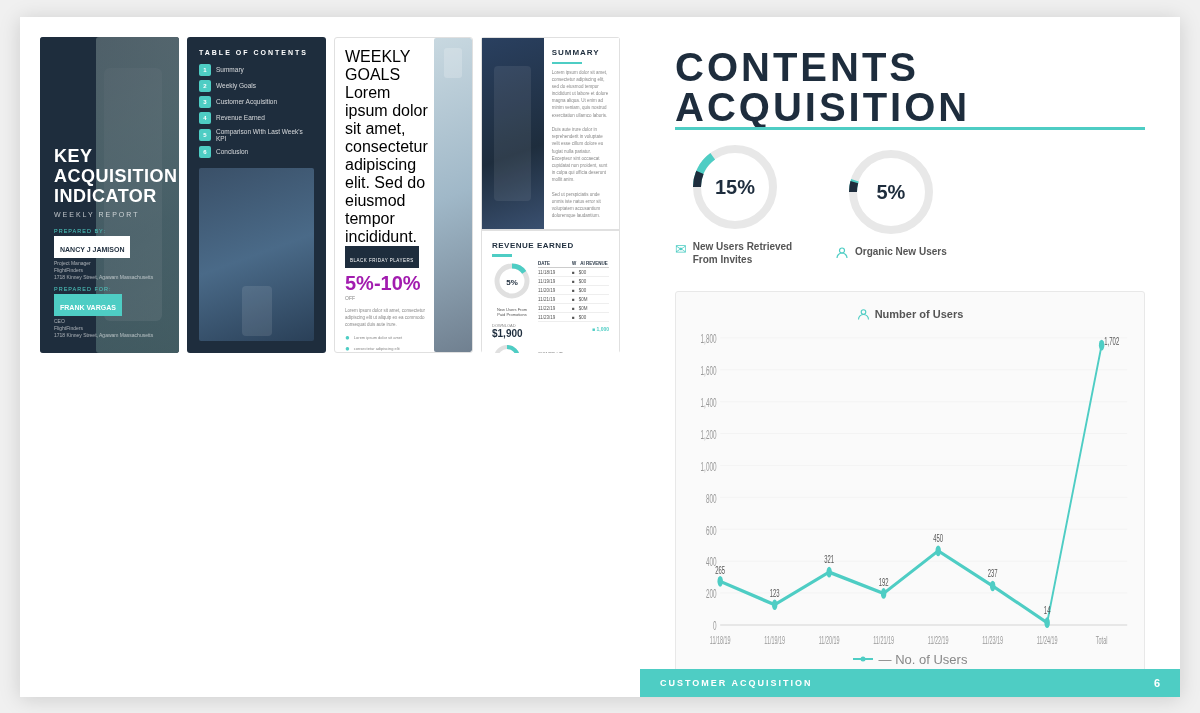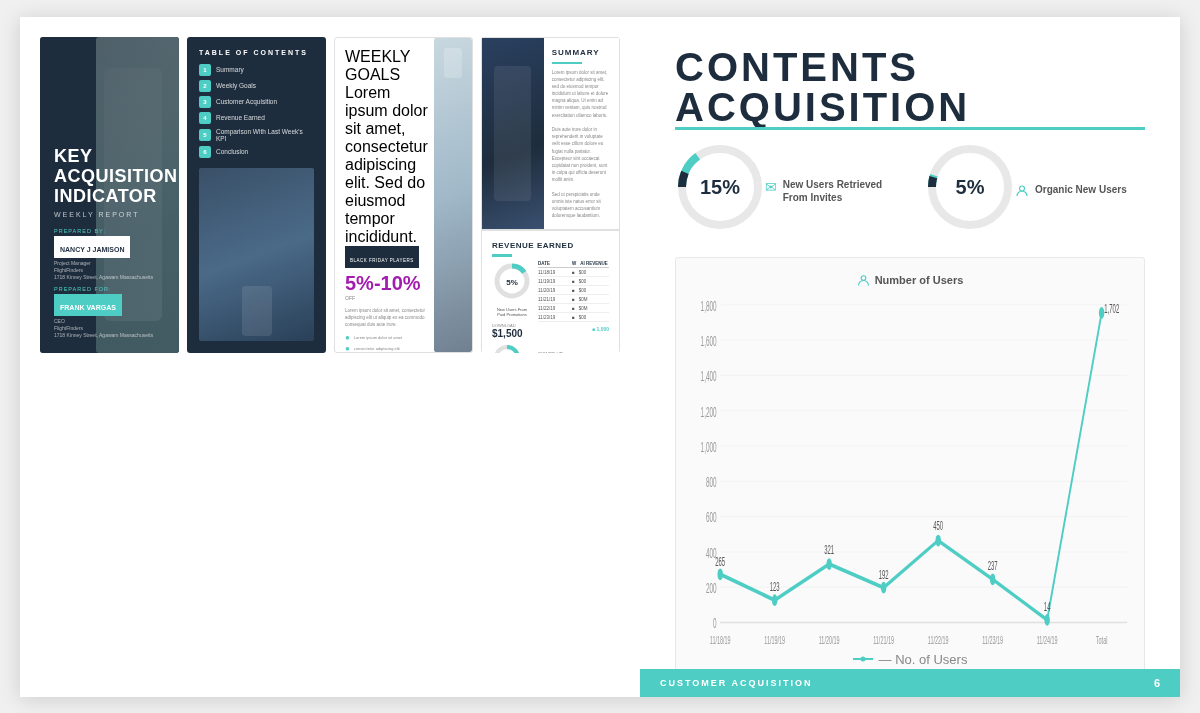--- a/index.html
+++ b/index.html
@@ -296,21 +296,21 @@
       letter-spacing: 1.5px;
     }
     .metrics-row {
       display: flex;
       gap: 40px;
       margin-bottom: 25px;
       align-items: center;
     }
     .metric-item {
       display: flex;
-      flex-direction: row;
+      flex-direction: column;
       align-items: center;
       justify-content: space-between;
     }
     .donut-container {
       position: relative;
       width: 90px;
       height: 90px;
     }
     .donut-container svg {
       transform: rotate(-90deg);
@@ -521,21 +521,21 @@
         <div class="rev-content">
           <div>
             
             <svg width="40" height="40">
               <circle cx="20" cy="20" r="15" fill="none" stroke="#e0e0e0" stroke-width="5"></circle>
               <circle cx="20" cy="20" r="15" fill="none" stroke="#4ecdc4" stroke-width="5" stroke-dasharray="94.2" stroke-dashoffset="80" transform="rotate(-90 20 20)"></circle>
               <text x="20" y="24" text-anchor="middle" font-size="8" font-weight="700" fill="#1e2d3d">5%</text>
             </svg>
             <div style="font-size:4px; color:#555; text-align:center; margin-top:2px;">New Users From<br>Paid Promotions</div>
             <div style="margin-top:6px; font-size:4px; color:#888;">DOWNLOAD</div>
-            <div style="font-size:10px; font-weight:700; color:#1e2d3d;">$1,500</div>
+            <div style="font-size:10px; font-weight:700; color:#1e2d3d;">$1,900</div>
             <div style="margin-top:4px;">
               <svg width="30" height="30">
                 <circle cx="15" cy="15" r="11" fill="none" stroke="#e0e0e0" stroke-width="4"></circle>
                 <circle cx="15" cy="15" r="11" fill="none" stroke="#4ecdc4" stroke-width="4" stroke-dasharray="69.1" stroke-dashoffset="52" transform="rotate(-90 15 15)"></circle>
                 <text x="15" y="19" text-anchor="middle" font-size="6" font-weight="700" fill="#1e2d3d">25%</text>
               </svg>
             </div>
             <div style="font-size:4px; color:#555; text-align:center; margin-top:1px;">New Paid Users<br>From Promotions</div>
           </div>
           <div class="rev-right">

